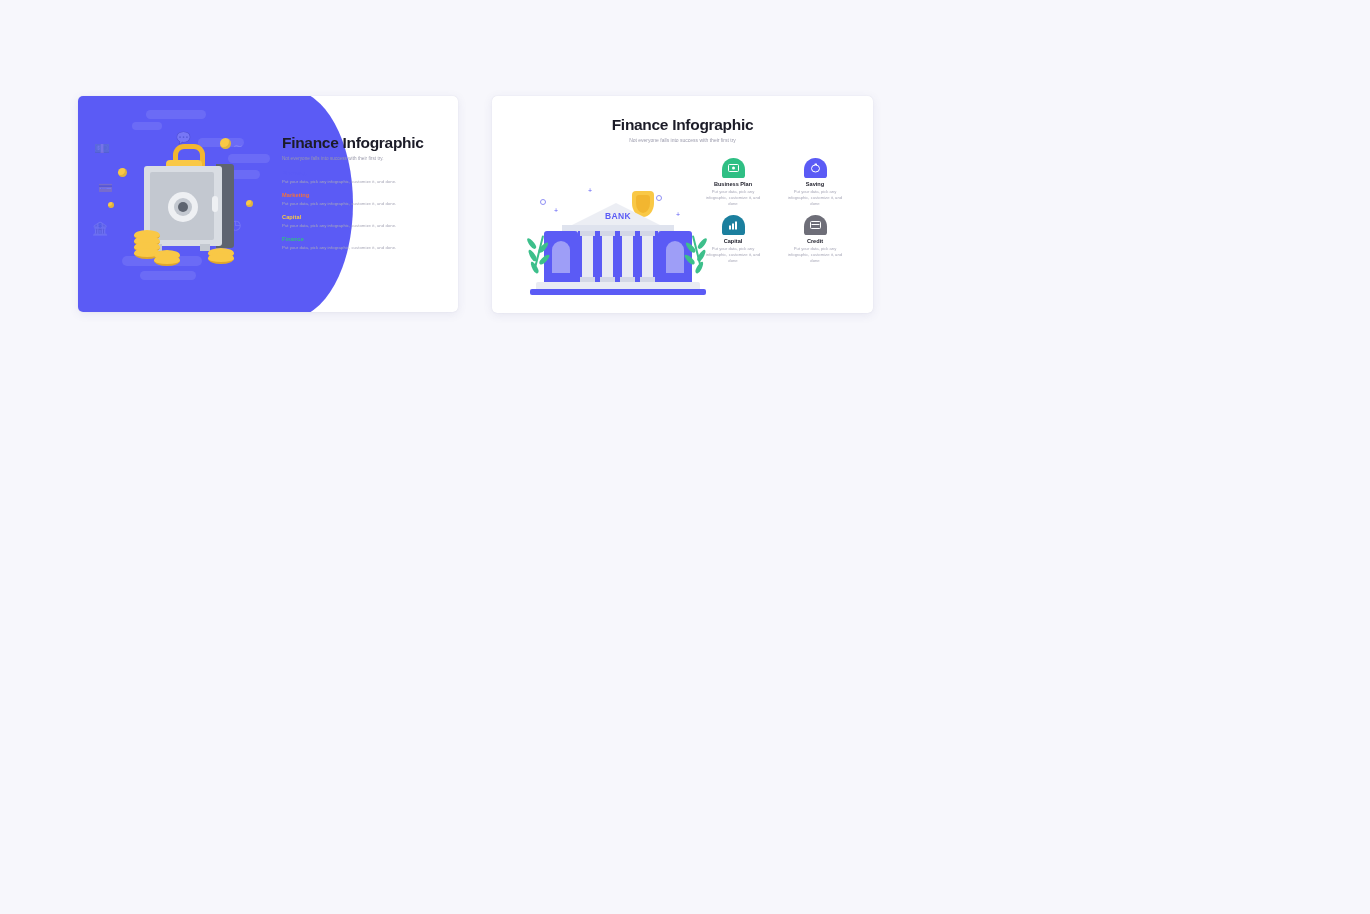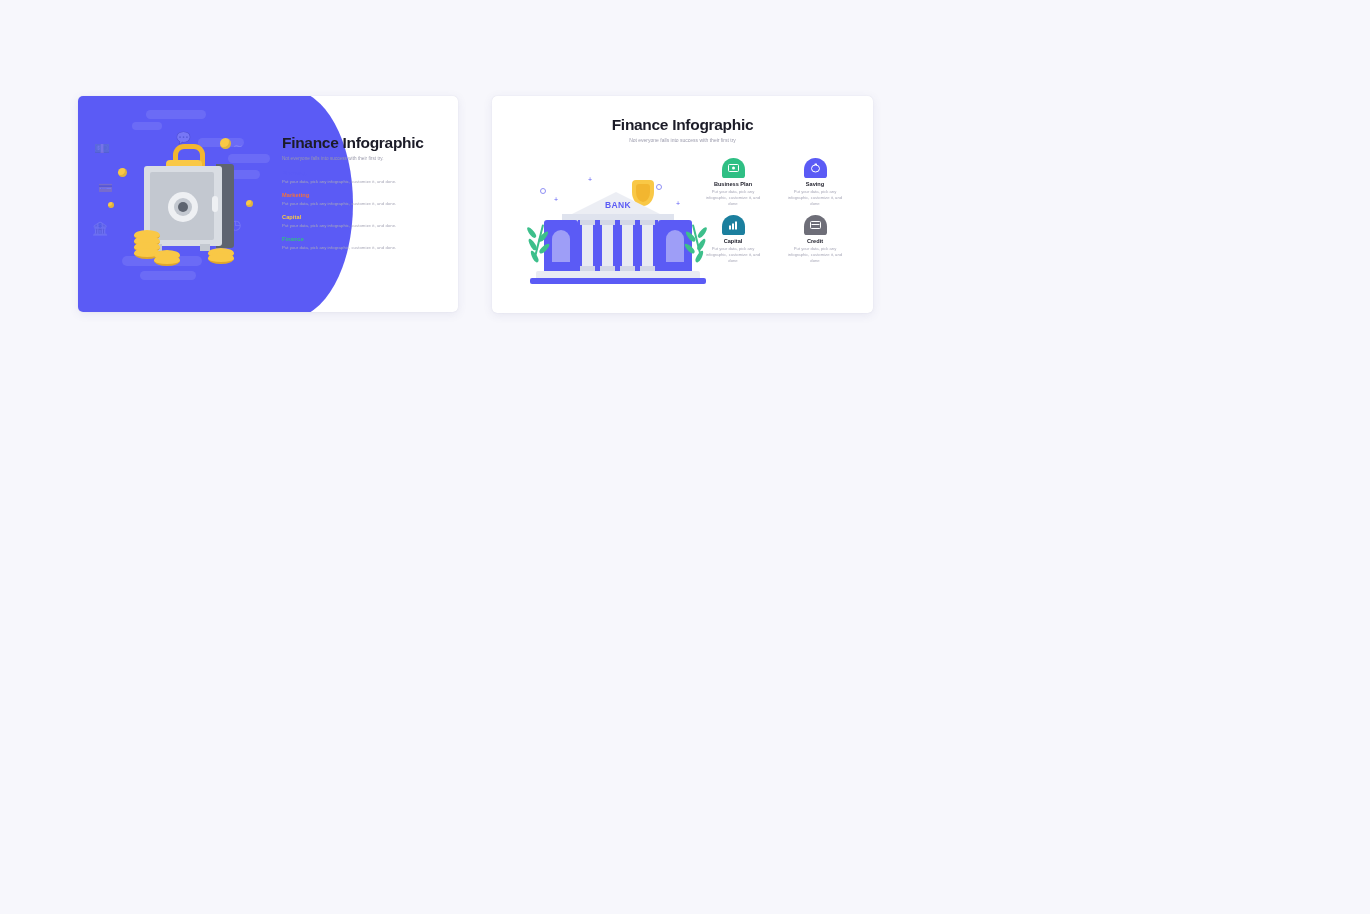--- a/index.html
+++ b/index.html
@@ -63,21 +63,21 @@
   .c1-h{font-size:5.6px;font-weight:700;margin:0 0 3px;letter-spacing:.1px;}
   .c1-b{font-size:4.3px;color:#a8a8b8;margin:0;letter-spacing:.03px;}
 
   
   #card-two{left:492px;top:96px;width:381px;height:217px;}
   .c2-head{text-align:center;padding-top:20px;}
   .c2-title{font-size:15.5px;font-weight:700;color:#1c1c28;letter-spacing:-.3px;margin:0 0 3px;}
   .c2-sub{font-size:5px;color:#9a9aab;margin:0;}
 
   
-  .bank{position:absolute;left:36px;top:78px;width:180px;height:110px;}
+  .bank{position:absolute;left:36px;top:89px;width:180px;height:110px;}
   .bank-roof{position:absolute;left:36px;top:18px;width:0;height:0;
     border-left:52px solid transparent;border-right:52px solid transparent;border-bottom:26px solid #eceef4;}
   .bank-arch{position:absolute;left:34px;top:40px;width:112px;height:8px;background:#dfe3ee;}
   .bank-word{position:absolute;left:34px;top:26px;width:112px;text-align:center;font-size:8.5px;font-weight:700;color:#5b5bf5;letter-spacing:.4px;}
   .wing{position:absolute;top:46px;width:34px;height:52px;background:#5b5bf5;border-radius:3px 3px 0 0;}
   .wing.l{left:16px;} .wing.r{left:130px;}
   .wing-arch{position:absolute;top:56px;width:18px;height:32px;background:#9e9ef7;border-radius:9px 9px 0 0;}
   .wing-arch.l{left:24px;} .wing-arch.r{left:138px;}
   .col-bg{position:absolute;left:50px;top:46px;width:80px;height:52px;background:#5b5bf5;}
   .col{position:absolute;top:48px;width:11px;height:48px;background:#e9ebf3;}

